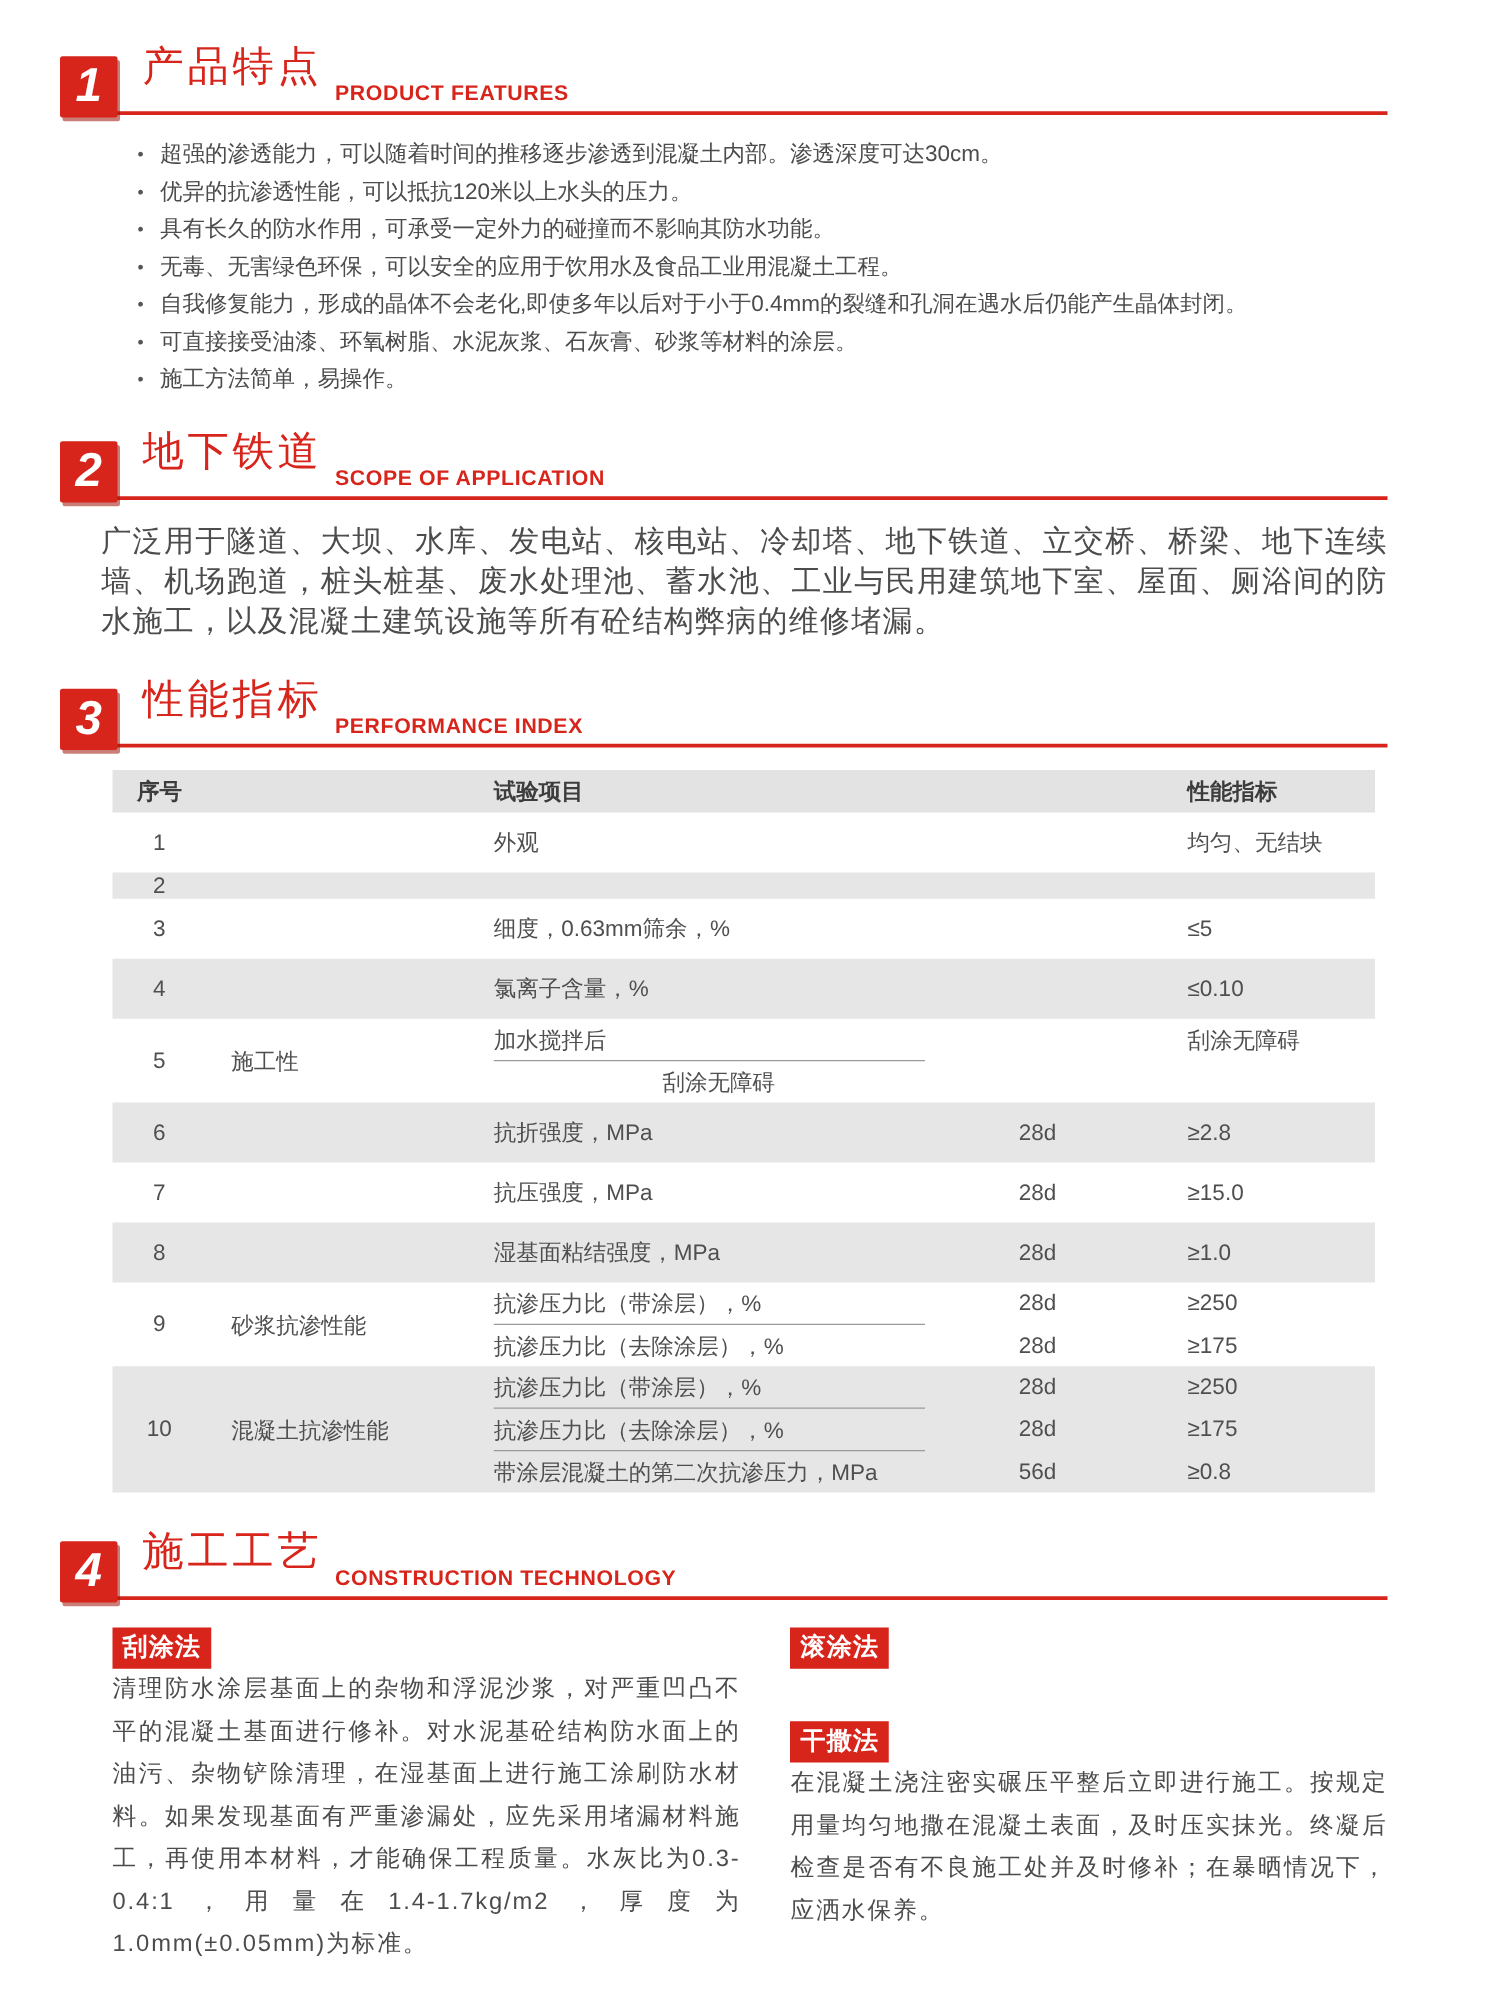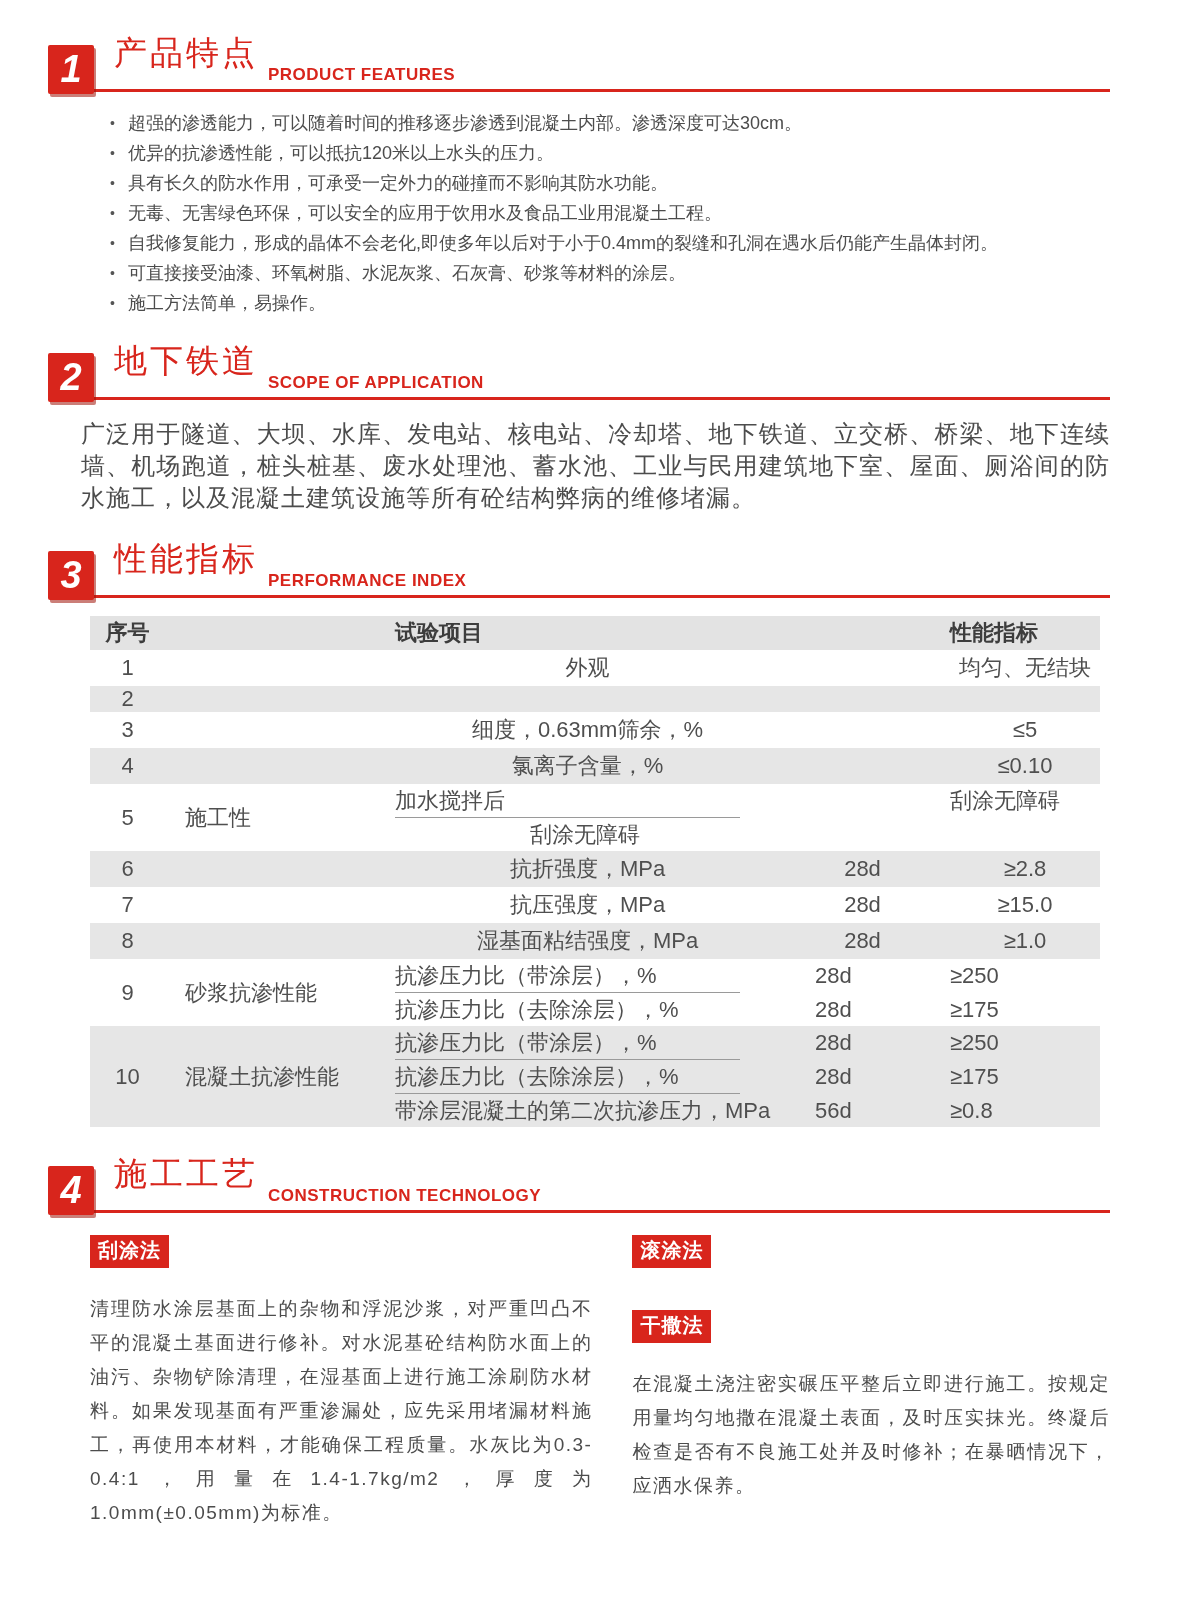--- a/index.html
+++ b/index.html
@@ -52,45 +52,45 @@
   }
   .bullets .dot{width:18px;flex-shrink:0;color:#555;font-size:14px;line-height:30px;}
 
   
   .scope-text{
     margin:18px 0 0 33px;font-size:24px;line-height:32px;
     color:#4c4c4c;text-align:justify;letter-spacing:1px;
   }
 
   
-  .tbl{margin:18px 0 0 42px;width:1010px;font-size:22px;color:#4f4f4f;}
+  .tbl{margin:18px 0 0 42px;width:1010px;font-size:18px;color:#4f4f4f;}
   .tbl-row{display:flex;align-items:center;}
   .header-row{background:#e3e3e3;font-weight:bold;color:#3d3d3d;}
   .shade{background:#e6e6e6;}
   .col-no{width:75px;text-align:center;flex-shrink:0;}
   .col-group{width:215px;padding-left:20px;box-sizing:border-box;flex-shrink:0;}
   .sub-rows{flex:1;display:flex;flex-direction:column;}
   .sub-row{display:flex;align-items:center;height:33px;gap:20px;}
   .header-row .sub-row{height:34px;}
-  .single .sub-row{height:36px;text-align:center;}
+  .single .sub-row{height:48px;}
   .col-item{width:400px;padding-left:15px;box-sizing:border-box;flex-shrink:0;}
   .col-age{width:110px;padding-left:15px;box-sizing:border-box;flex-shrink:0;}
   .col-value{flex:1;padding-left:20px;}
   .sub-sep{border-top:1px solid #9a9a9a;width:345px;margin-left:15px;}
 
   
   .methods{display:flex;margin:22px 0 0 42px;}
   .method-col-left{width:505px;}
   .method-col-right{width:480px;margin-left:40px;}
   .method-badge{
     display:inline-block;background:#d8251c;color:#fff;
     font-size:20px;font-weight:bold;padding:2px 8px 4px 8px;letter-spacing:1px;
   }
   .method-text{
-    margin-top:24px;font-size:19px;line-height:34px;
+    margin-top:0;font-size:19px;line-height:34px;
     color:#4c4c4c;text-align:justify;letter-spacing:1.5px;
   }
   .badge-gap{height:42px;}
 
   .mt-s1{margin-top:36px;}
   .mt-s2{margin-top:26px;}
   .mt-s3{margin-top:28px;}
   .mt-s4{margin-top:30px;}
 </style>
 </head>

